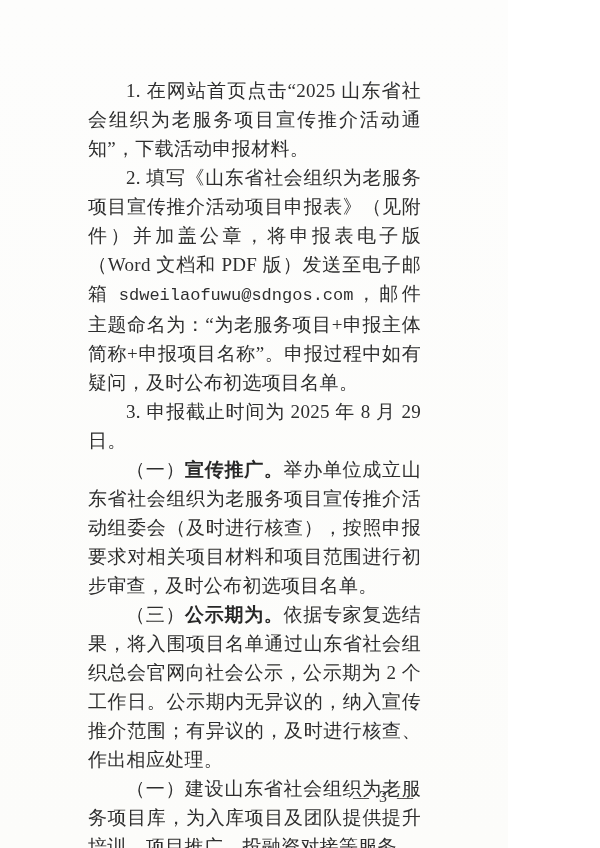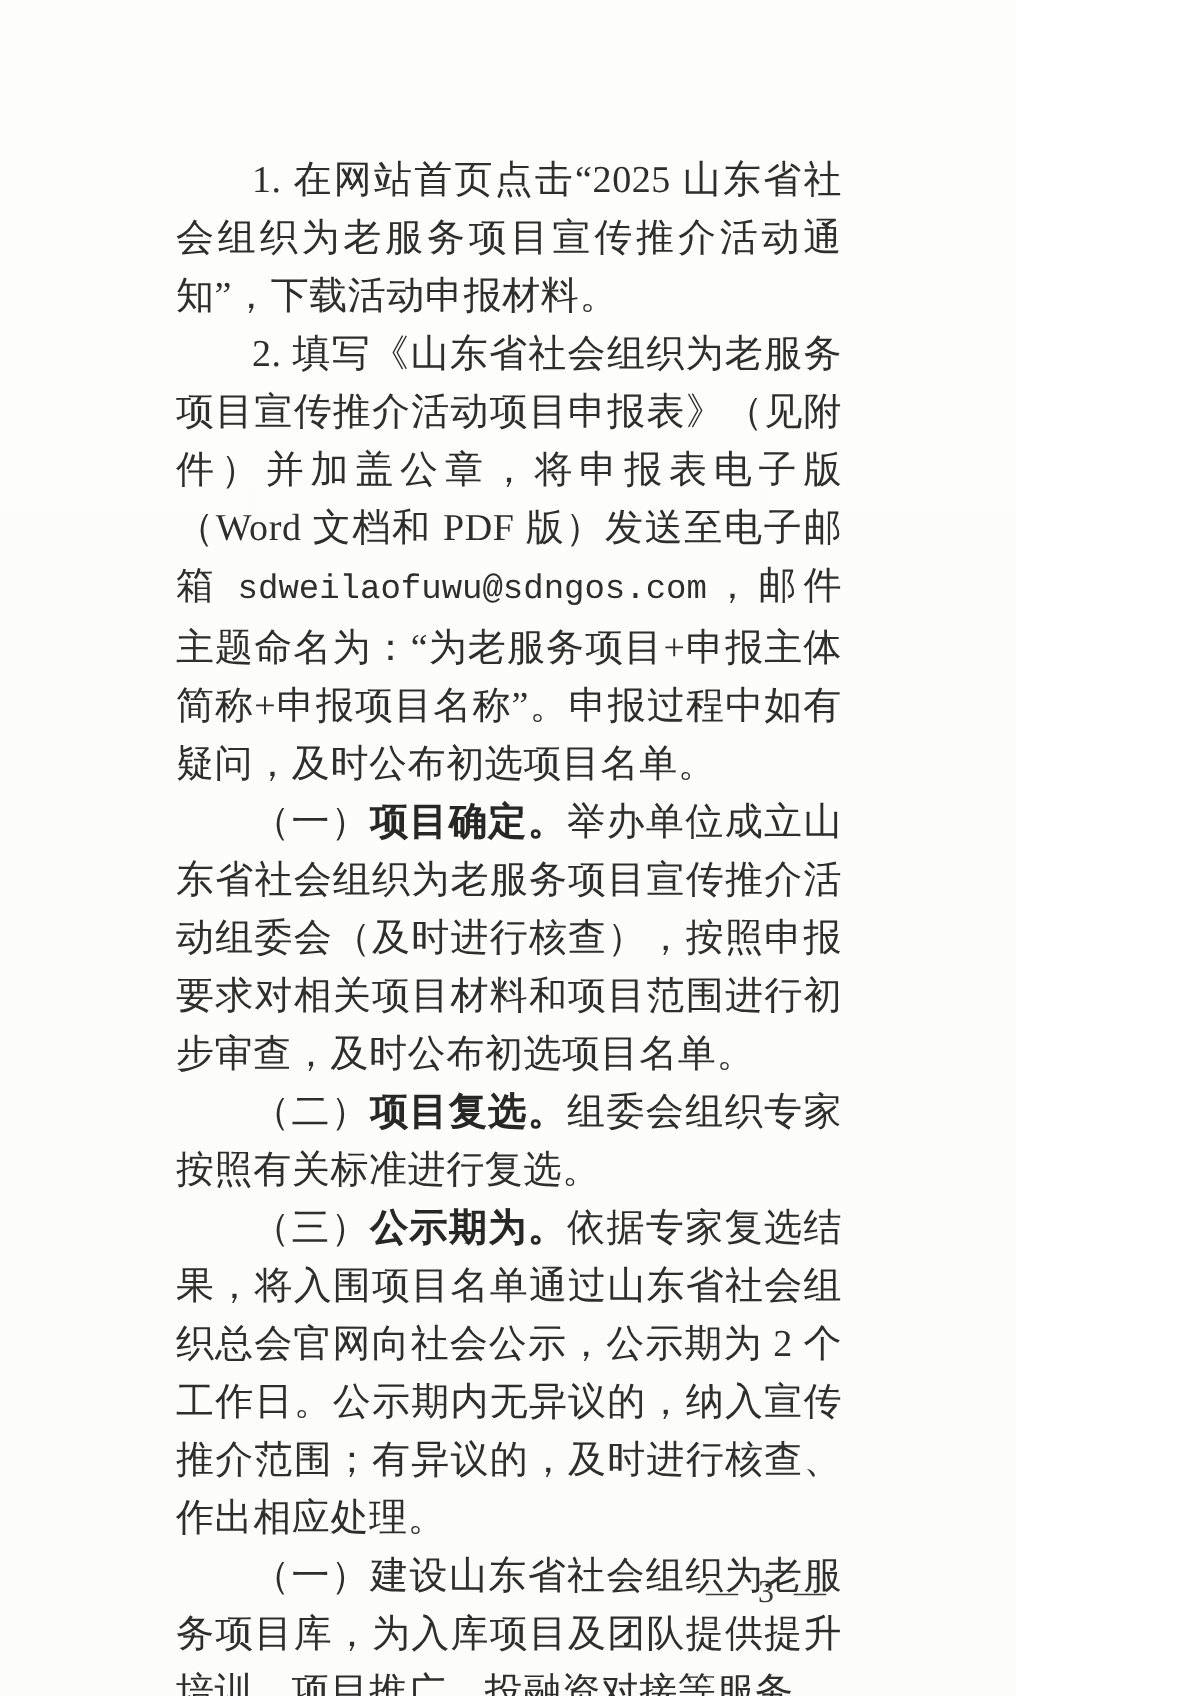--- a/index.html
+++ b/index.html
@@ -62,25 +62,25 @@
 </head>
 <body>
 
 <div class="page">
   <div class="body-text">
 
     <p class="para">1. 在网站首页点击“2025 山东省社会组织为老服务项目宣传推介活动通知”，下载活动申报材料。</p>
 
     <p class="para"><span>2. 填写《山东省社会组织为老服务项目宣传推介活动项目申报表》（见附件）并加盖公章，将申报表电子版（Word 文档和 PDF 版）发送至电子邮箱 </span><span class="email">sdweilaofuwu@sdngos.com</span><span>，邮件主题命名为：“为老服务项目+申报主体简称+申报项目名称”。申报过程中如有疑问，及时公布初选项目名单。</span></p>
 
+    <p class="para">3. 申报截止时间为 2025 年 8 月 29 日。</p>
 
 
-    <p class="para"><span>（一）</span><span class="lead-bold">项目确定。</span><span>举办单位成立山东省社会组织为老服务项目宣传推介活动组委会（及时进行核查），按照申报要求对相关项目材料和项目范围进行初步审查，及时公布初选项目名单。</span></p>
+    <p class="para"><span>（一）</span><span class="lead-bold">宣传推广。</span><span>举办单位成立山东省社会组织为老服务项目宣传推介活动组委会（及时进行核查），按照申报要求对相关项目材料和项目范围进行初步审查，及时公布初选项目名单。</span></p>
 
-    <p class="para"><span>（二）</span><span class="lead-bold">项目复选。</span><span>组委会组织专家按照有关标准进行复选。</span></p>
 
     <p class="para"><span>（三）</span><span class="lead-bold">公示期为。</span><span>依据专家复选结果，将入围项目名单通过山东省社会组织总会官网向社会公示，公示期为 2 个工作日。公示期内无异议的，纳入宣传推介范围；有异议的，及时进行核查、作出相应处理。</span></p>
 
 
     <p class="para">（一）建设山东省社会组织为老服务项目库，为入库项目及团队提供提升培训、项目推广、投融资对接等服务。</p>
 
   </div>
 
   <div class="page-num">— 3 —</div>
 </div>

